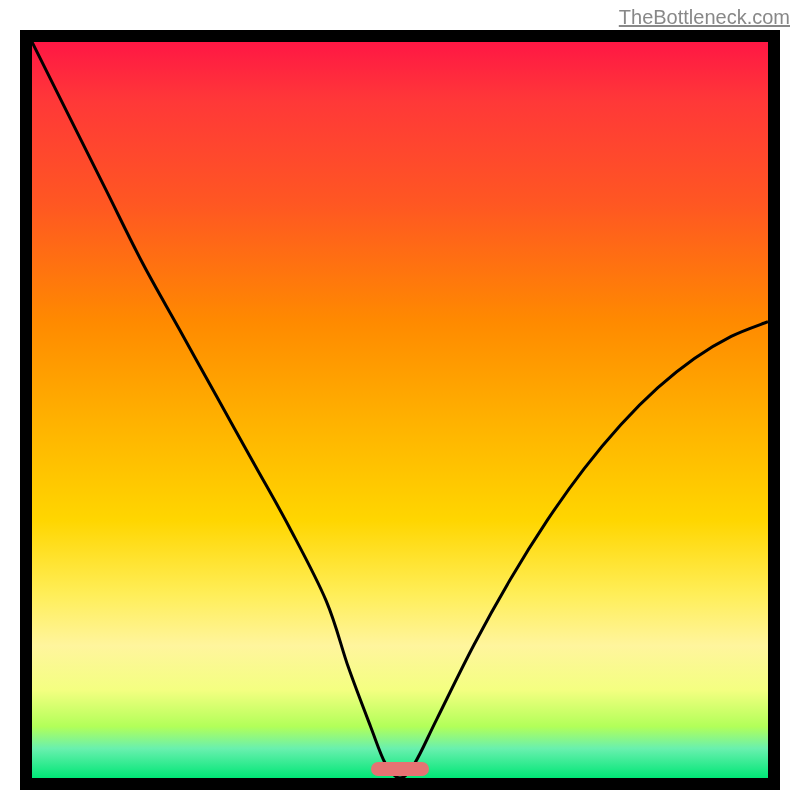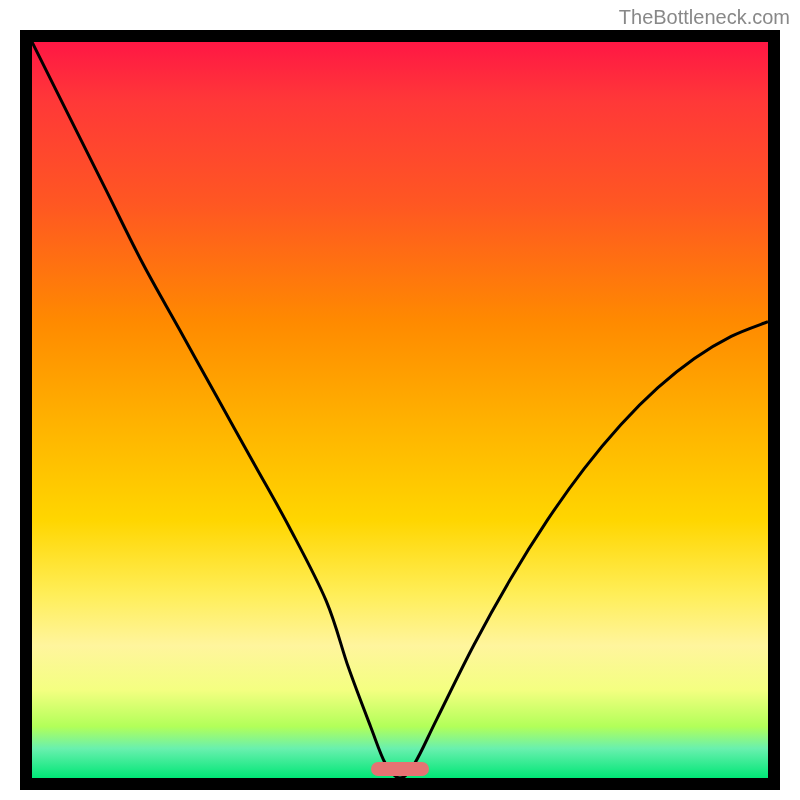--- a/index.html
+++ b/index.html
@@ -11,20 +11,21 @@
     overflow: hidden;
   }
   .watermark {
     position: absolute;
     top: 6px;
     right: 10px;
     font-family: Arial, sans-serif;
     font-size: 20px;
     color: #888888;
     z-index: 10;
+    text-decoration: underline;
   }
   .frame {
     position: absolute;
     top: 30px;
     left: 20px;
     width: 760px;
     height: 760px;
     border: 12px solid #000;
     background: linear-gradient(to bottom,
       #ff1744 0%,

